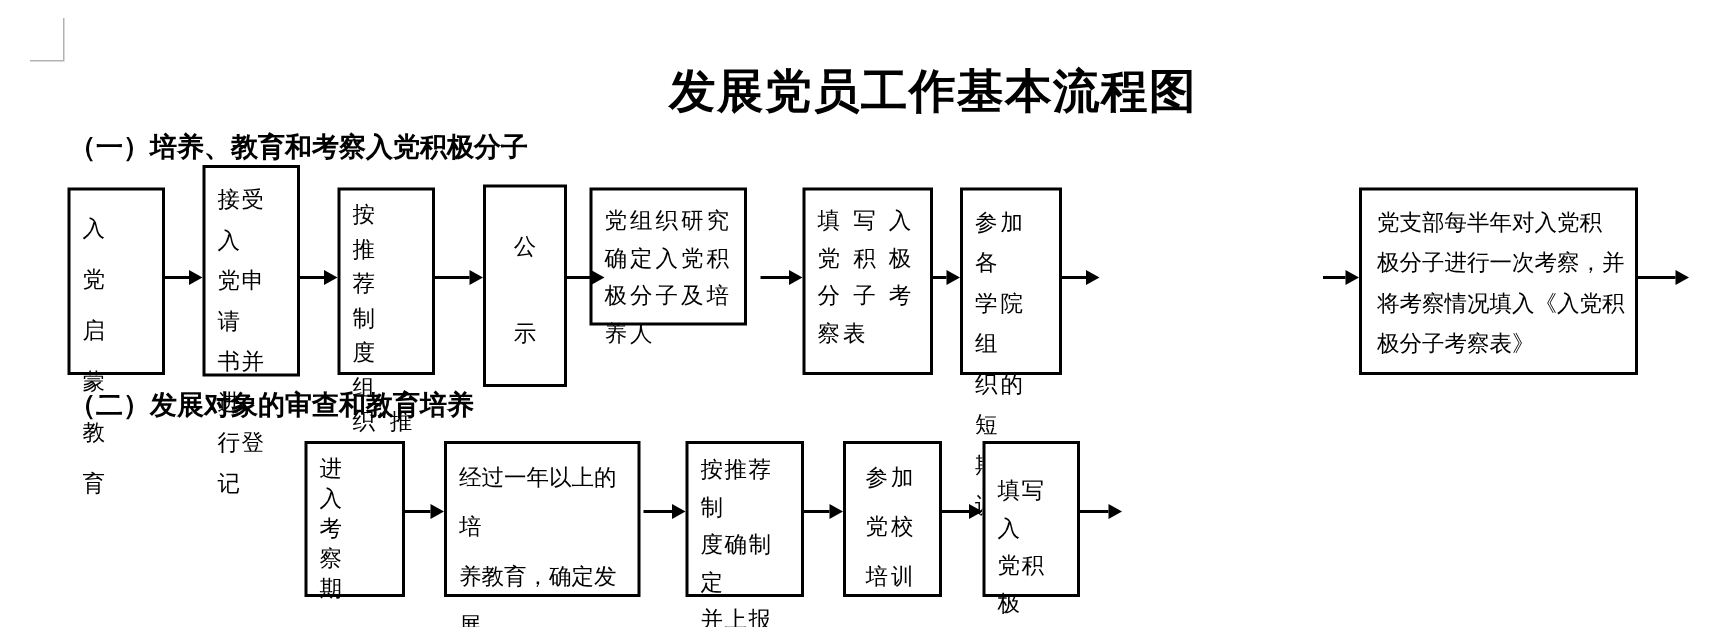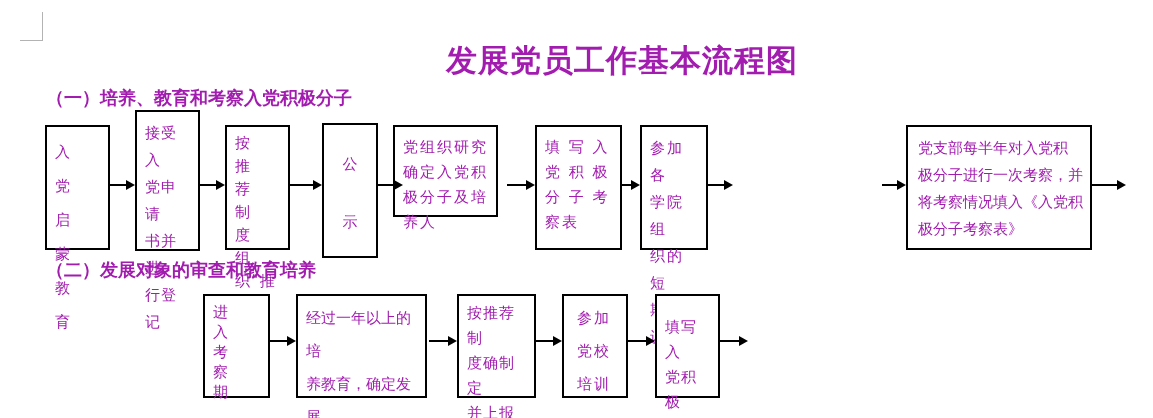--- a/index.html
+++ b/index.html
@@ -1,18 +1,18 @@
 <!DOCTYPE html>
 <html><head>
 <meta charset="utf-8">
 <style>
   html,body{margin:0;padding:0;background:#ffffff;}
   .page{
     position:relative;width:1153px;height:418px;background:#ffffff;
-    font-family:"DejaVu Sans",sans-serif;color:#a21caf;overflow:hidden;
+    font-family:"DejaVu Sans",sans-serif;color:#000000;overflow:hidden;
   }
   .corner-v{position:absolute;left:42px;top:12px;width:1px;height:28px;background:#b3b3b3;}
   .corner-h{position:absolute;left:20px;top:40px;width:23px;height:1px;background:#b3b3b3;}
   .title{
     position:absolute;left:446px;top:40px;
     font-family:"DejaVu Serif",serif;font-size:31px;font-weight:600;
     letter-spacing:1px;white-space:nowrap;
   }
   .section-label{
     position:absolute;font-size:18px;font-weight:bold;white-space:nowrap;

